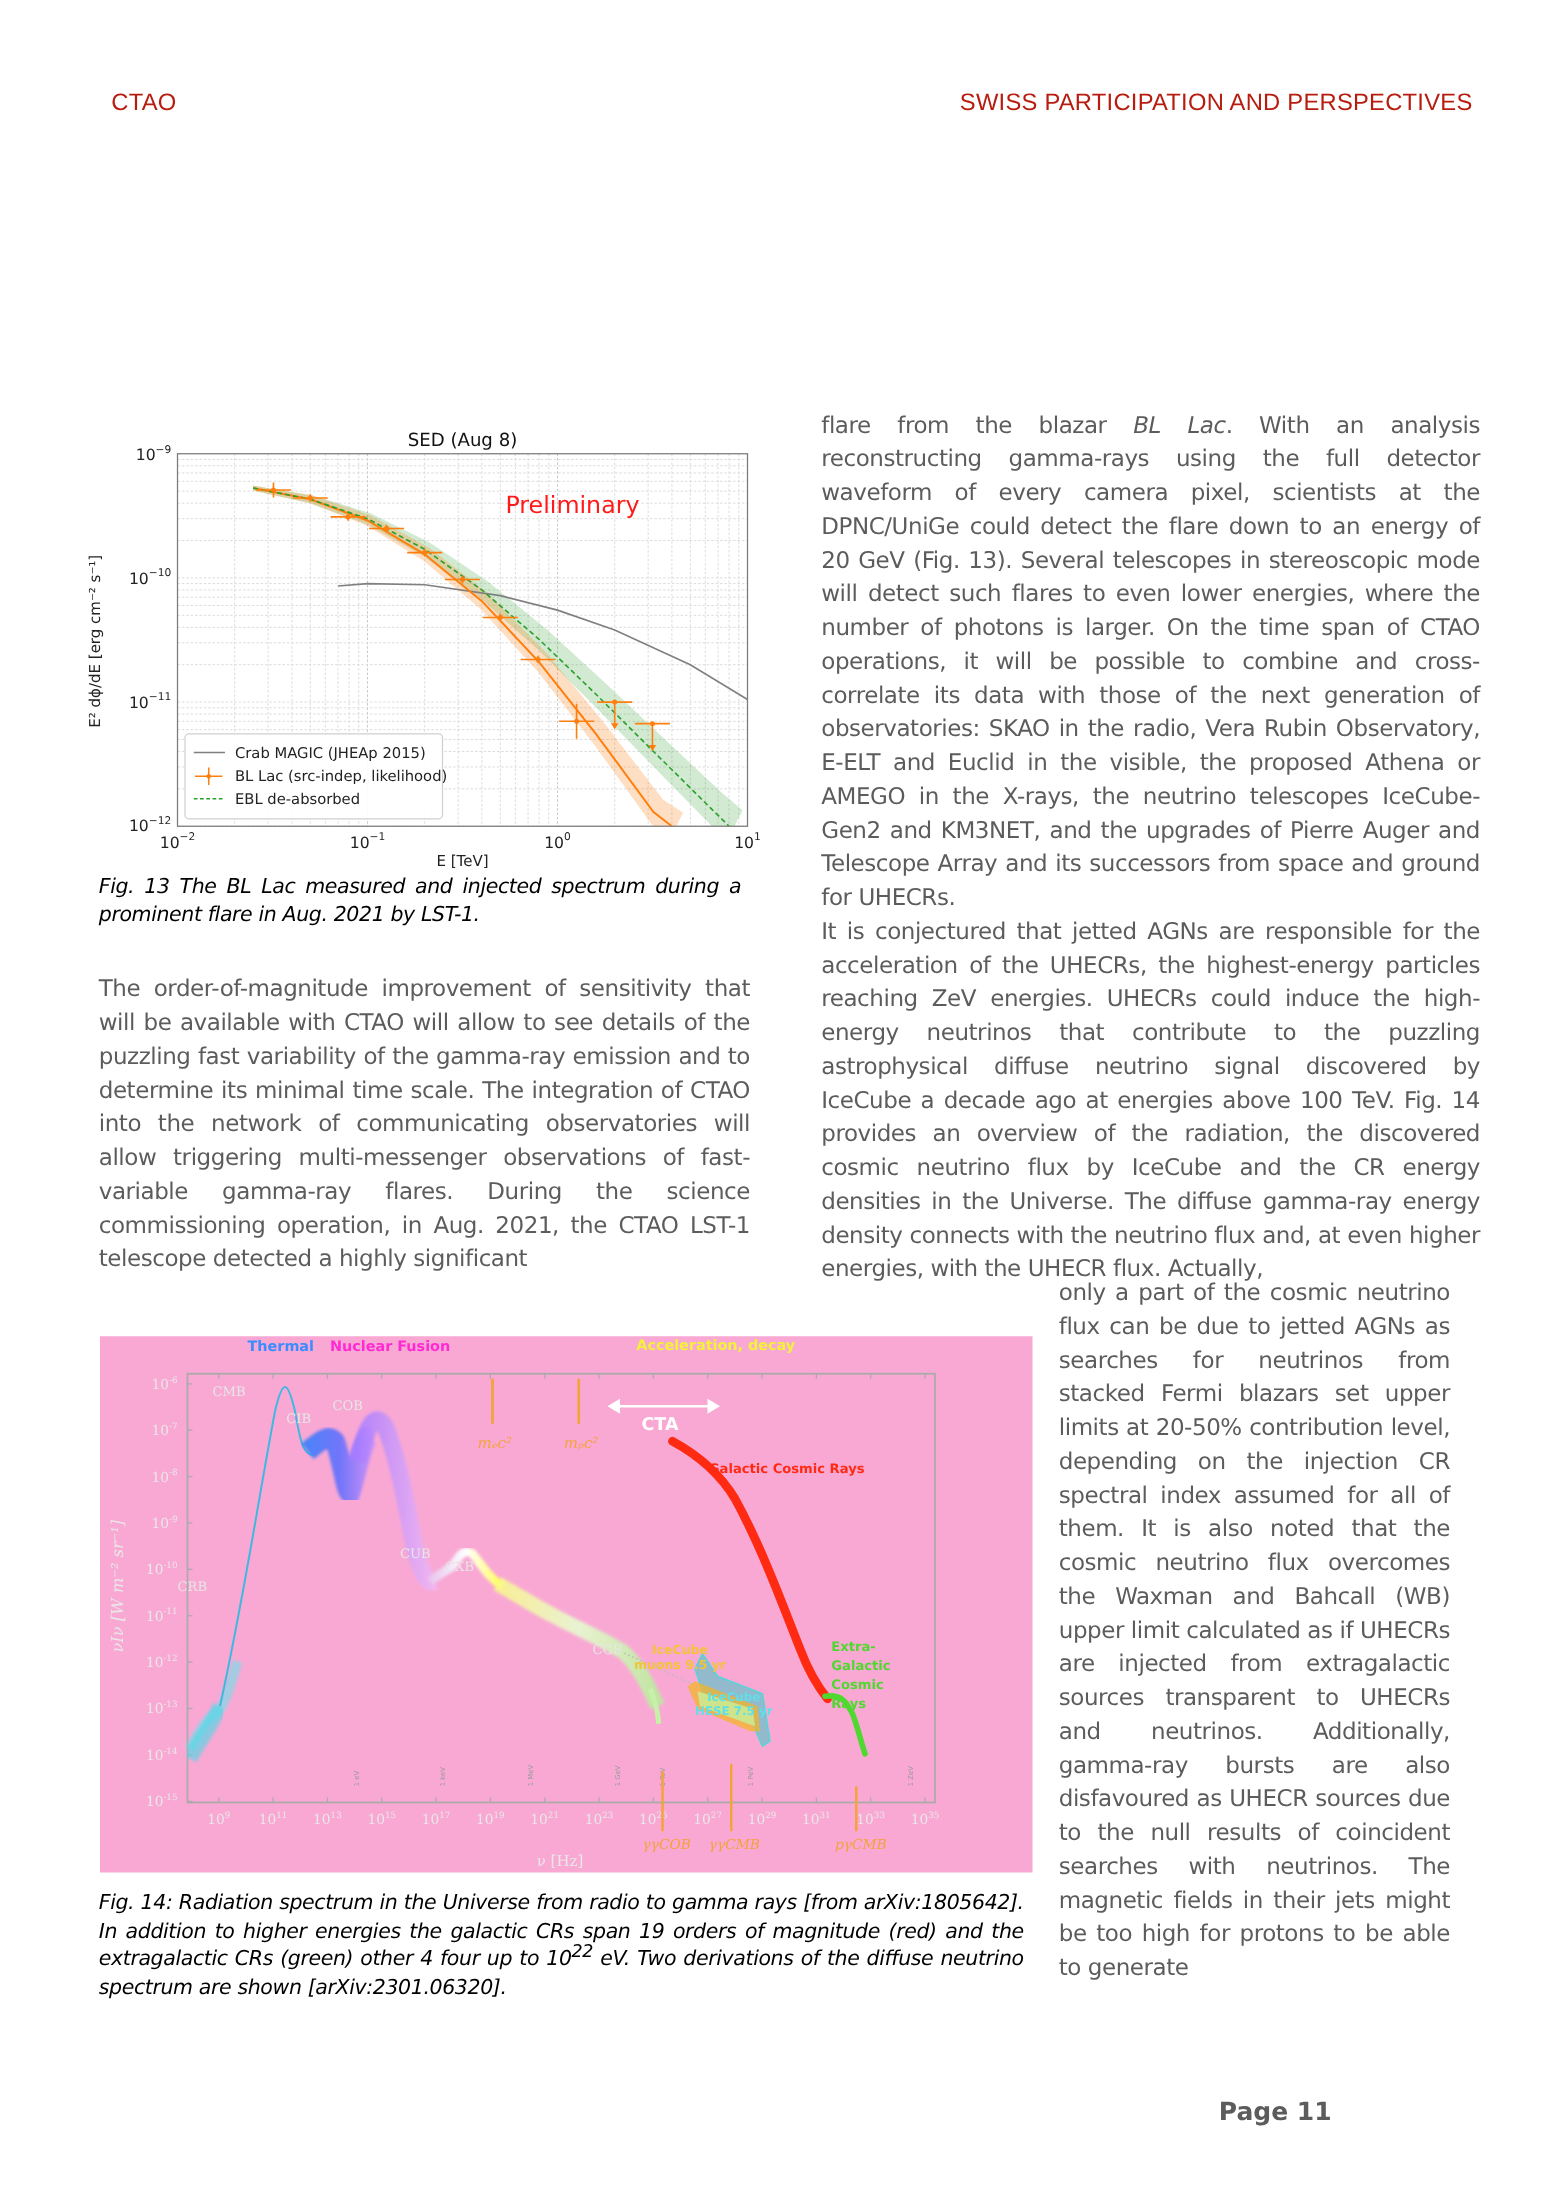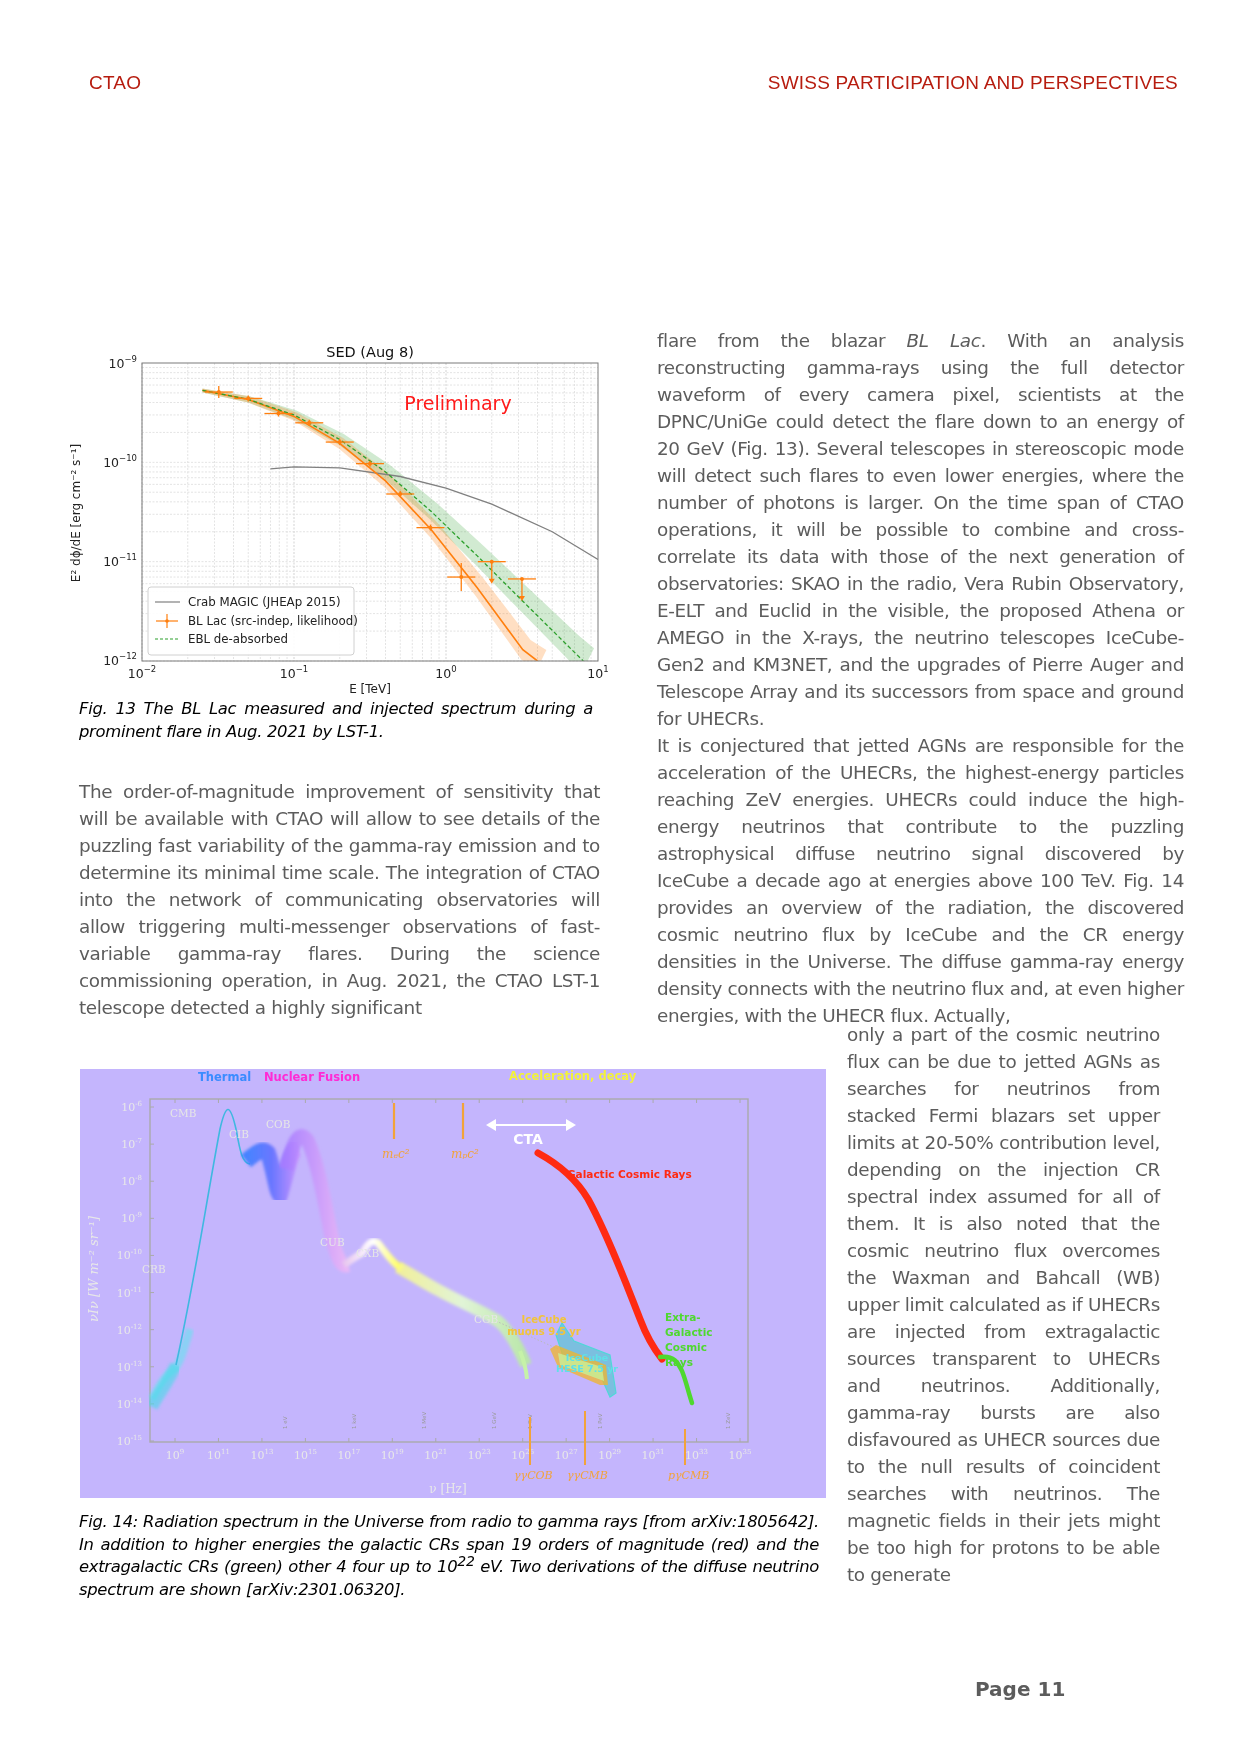--- a/index.html
+++ b/index.html
@@ -178,21 +178,21 @@
 
 <div class="para" style="left:633px; top:327px; width:527px;margin-left:24px;">
   <p><span>flare from the blazar </span><i>BL Lac</i><span>. With an analysis reconstructing gamma-rays using the full detector waveform of every camera pixel, scientists at the DPNC/UniGe could detect the flare down to an energy of 20 GeV (Fig. 13). Several telescopes in stereoscopic mode will detect such flares to even lower energies, where the number of photons is larger. On the time span of CTAO operations, it will be possible to combine and cross-correlate its data with those of the next generation of observatories: SKAO in the radio, Vera Rubin Observatory, E-ELT and Euclid in the visible, the proposed Athena or AMEGO in the X-rays, the neutrino telescopes IceCube-Gen2 and KM3NET, and the upgrades of Pierre Auger and Telescope Array and its successors from space and ground for UHECRs.</span></p>
   <p>It is conjectured that jetted AGNs are responsible for the acceleration of the UHECRs, the highest-energy particles reaching ZeV energies. UHECRs could induce the high-energy neutrinos that contribute to the puzzling astrophysical diffuse neutrino signal discovered by IceCube a decade ago at energies above 100 TeV. Fig. 14 provides an overview of the radiation, the discovered cosmic neutrino flux by IceCube and the CR energy densities in the Universe. The diffuse gamma-ray energy density connects with the neutrino flux and, at even higher energies, with the UHECR flux. Actually,</p>
 </div>
 
 <div class="para" style="left:847px; top:1021px; width:313px; text-align-last:justify;">
   <p style="text-align-last:left;">only a part of the cosmic neutrino flux can be due to jetted AGNs as searches for neutrinos from stacked Fermi blazars set upper limits at 20-50% contribution level, depending on the injection CR spectral index assumed for all of them. It is also noted that the cosmic neutrino flux overcomes the Waxman and Bahcall (WB) upper limit calculated as if UHECRs are injected from extragalactic sources transparent to UHECRs and neutrinos. Additionally, gamma-ray bursts are also disfavoured as UHECR sources due to the null results of coincident searches with neutrinos. The magnetic fields in their jets might be too high for protons to be able to generate</p>
 </div>
 
-<div class="figbox" style="left:80px; top:1069px; width:746px; height:429px; background:#c4b5fd;">
+<div class="figbox" style="left:80px; top:1069px; width:746px; height:429px; background:#f9a8d4;">
   <svg width="746" height="429" viewBox="0 0 746 429" xmlns="http://www.w3.org/2000/svg">
     <defs>
       <linearGradient id="cibgrad" x1="0" x2="1" y1="0" y2="0">
         <stop offset="0" stop-color="#2f7bff"></stop>
         <stop offset="0.5" stop-color="#5a6cff"></stop>
         <stop offset="1" stop-color="#c68cff"></stop>
       </linearGradient>
       <linearGradient id="cobgrad" x1="0" x2="1" y1="0" y2="0">
         <stop offset="0" stop-color="#a77bff"></stop>
         <stop offset="1" stop-color="#f0b8f5"></stop>

